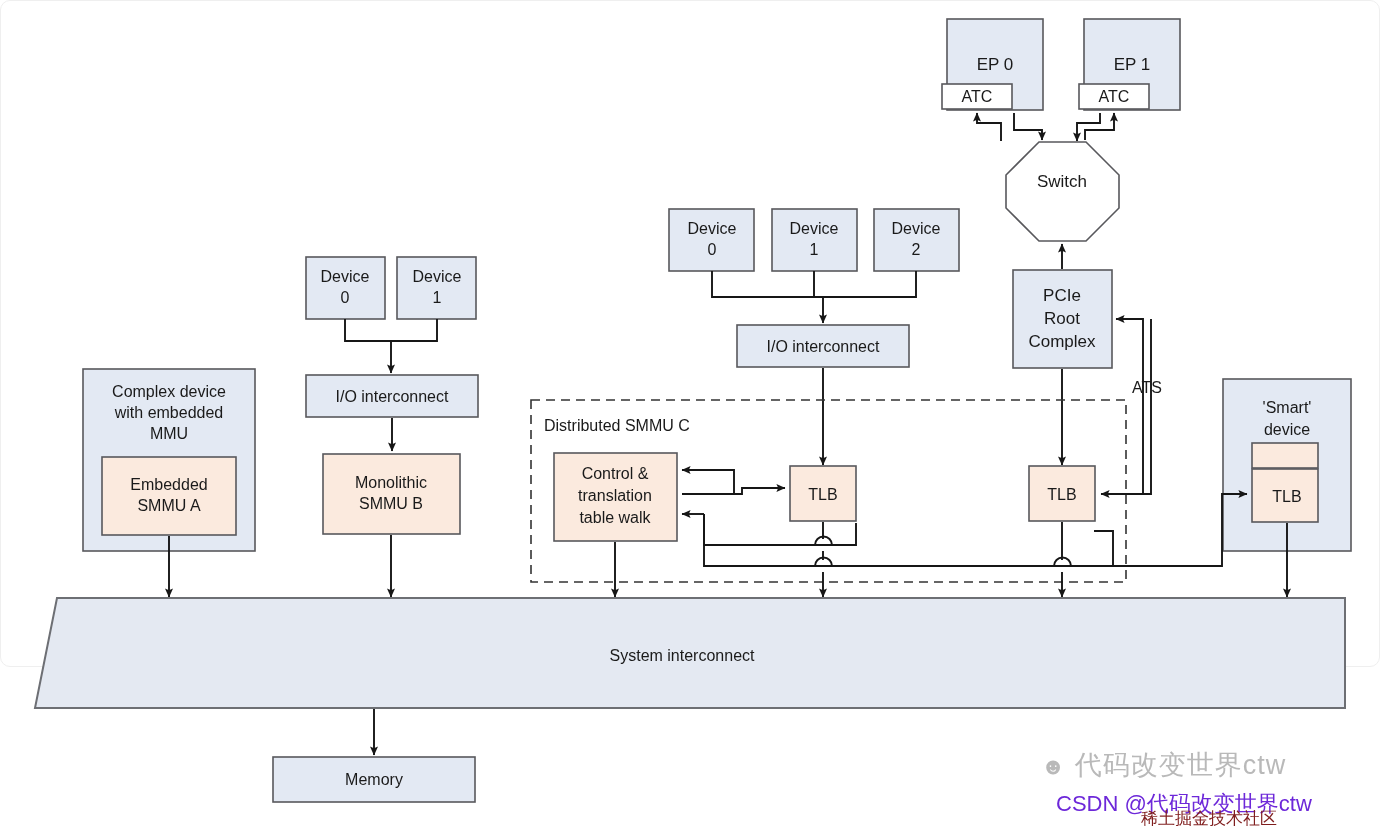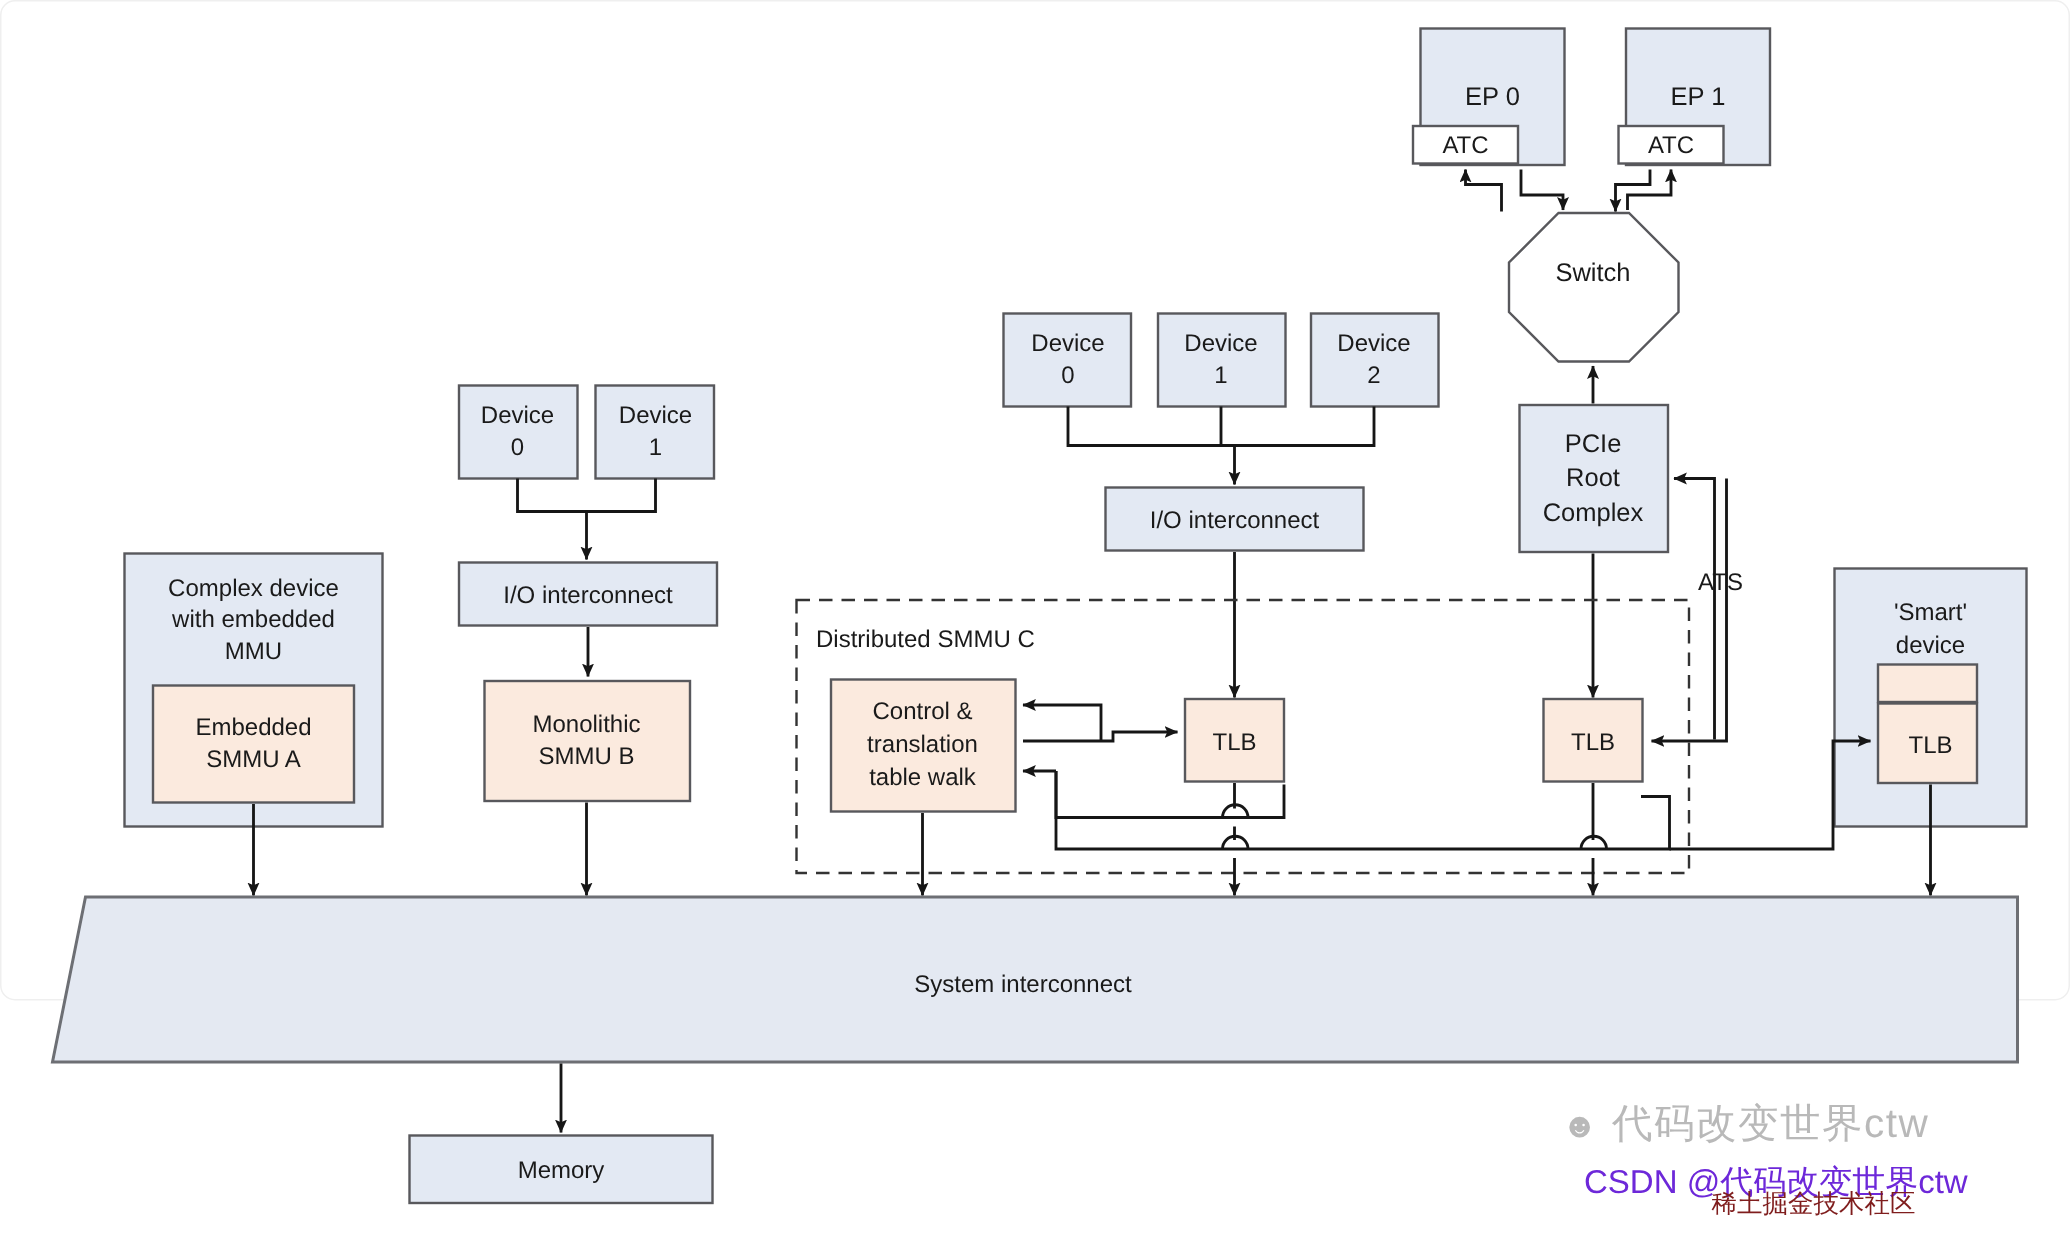--- a/index.html
+++ b/index.html
@@ -1,20 +1,20 @@
 <!DOCTYPE html>
 <html><head>
 <meta charset="utf-8">
 <style>
   html,body{margin:0;padding:0;background:#ffffff;}
   body{width:1380px;height:826px;font-family:"Liberation Sans",sans-serif;overflow:hidden;}
   #frame{position:relative;width:1380px;height:667px;background:#fff;
          border:1px solid #efefef;border-radius:10px;box-sizing:border-box;}
   #svgroot{position:absolute;left:0;top:0;width:1380px;height:826px;}
-  .wm{position:absolute;pointer-events:none;white-space:nowrap;}
+  .wm{position:absolute;pointer-events:none;white-space:nowrap;margin-top:16px;}
   #wm1{left:1040px;top:730px;font-size:27px;color:#b9b9b9;letter-spacing:1px;}
   #wm1 .face{font-size:23px;}
   #wm2{left:1055px;top:772px;font-size:22px;color:#6d28d9;}
   #wm3{left:1140px;top:790px;font-size:17px;color:#7f1d1d;}
   text{font-family:"Liberation Sans",sans-serif;fill:#1a1a1a;}
 </style>
 </head>
 <body>
 
 <div id="frame">

